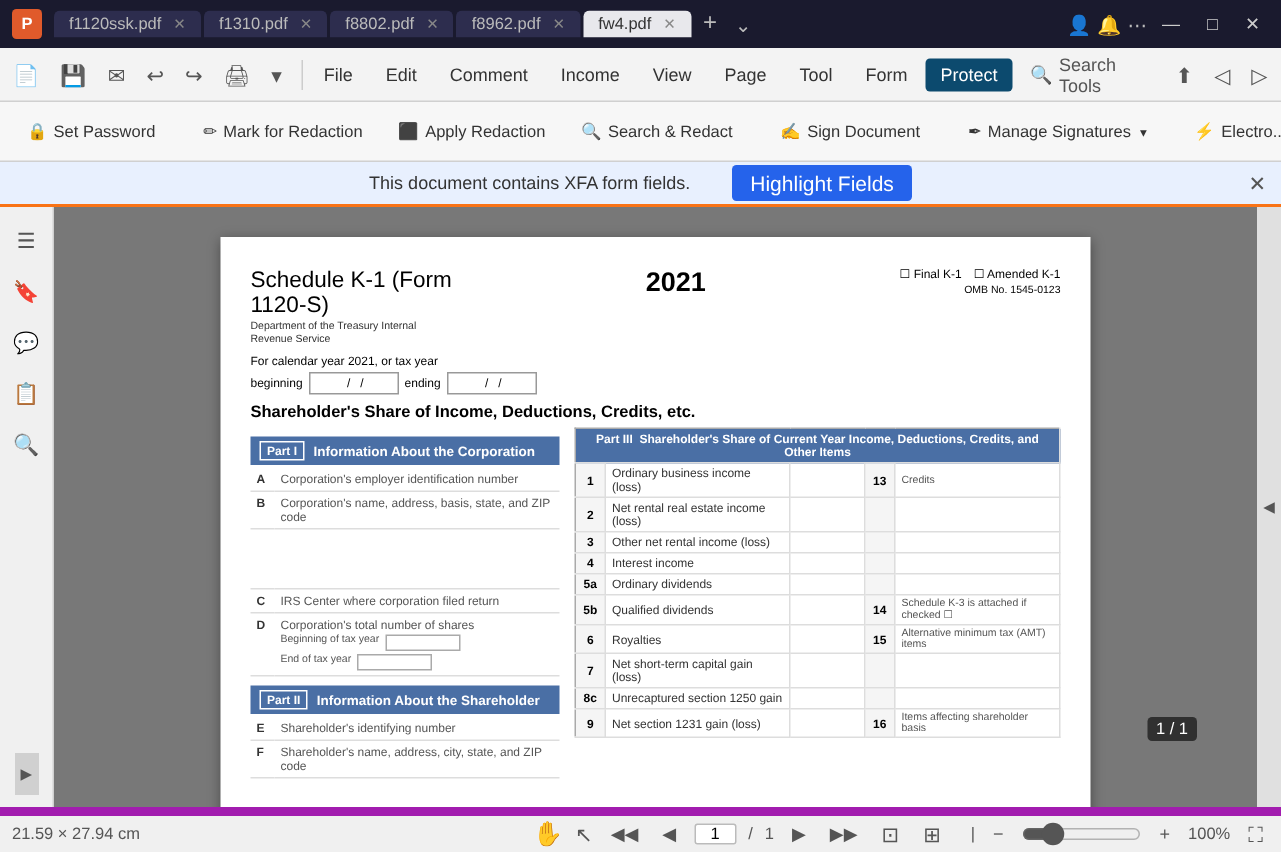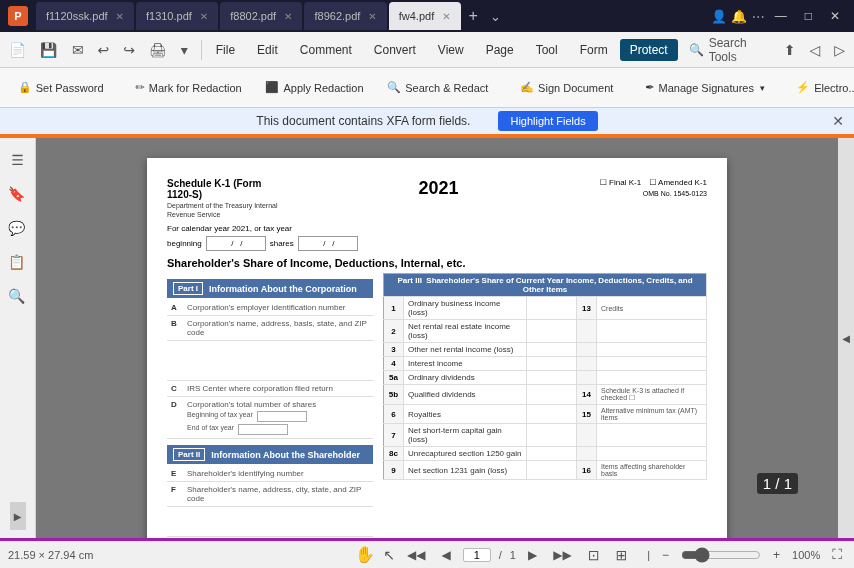--- a/index.html
+++ b/index.html
@@ -24,21 +24,21 @@
       margin-right: 4px;
     }
     .tab-bar {
       display: flex; align-items: center; flex: 1; gap: 2px; overflow: hidden;
     }
     .tab {
       display: flex; align-items: center; gap: 4px;
       background: #2d2d4e; border-radius: 4px 4px 0 0;
       padding: 4px 10px; font-size: 11px; color: #bbb; cursor: pointer;
       max-width: 130px; white-space: nowrap; overflow: hidden;
-      height: 28px;
+      height: 18px;
     }
     .tab.active { background: #e8e8ec; color: #333; }
     .tab .tab-close { margin-left: 4px; color: #888; font-size: 10px; cursor: pointer; }
     .tab-add { background: none; border: none; color: #bbb; font-size: 16px; cursor: pointer; padding: 0 6px; }
     .window-controls { display: flex; gap: 6px; margin-left: auto; }
     .win-btn { background: none; border: none; color: #ccc; font-size: 12px; cursor: pointer; padding: 2px 6px; }
 
     
     .menu-bar {
       height: 36px;
@@ -85,30 +85,30 @@
     
     .xfa-banner {
       height: 30px;
       background: #e8f0fe;
       display: flex;
       align-items: center;
       justify-content: center;
       gap: 12px;
       font-size: 12px;
       color: #333;
-      border-bottom: 4px solid #f97316;
+      border-bottom: 2px solid #f97316;
       position: relative;
     }
     .xfa-banner .highlight-btn {
       background: #2563eb;
       color: white;
       border: none;
       padding: 4px 12px;
       border-radius: 3px;
-      font-size: 11px;
+      font-size: 14px;
       cursor: pointer;
       margin-left: 16px;
     }
     .xfa-banner .close-x {
       position: absolute; right: 10px; top: 50%; transform: translateY(-50%);
       background: none; border: none; cursor: pointer; color: #555; font-size: 14px;
     }
 
     
     .main-area {
@@ -167,21 +167,21 @@
       width: 16px;
       background: #e0e0e0;
       display: flex; align-items: center; justify-content: center;
       cursor: pointer; color: #555; font-size: 10px;
     }
 
     
     .pdf-header-row {
       display: flex; justify-content: space-between; align-items: flex-start; margin-bottom: 4px;
     }
-    .pdf-form-title { font-size: 10px; font-weight: bold; }
+    .pdf-form-title { font-size: 15px; font-weight: normal; }
     .pdf-form-year { font-size: 18px; font-weight: bold; color: #000; }
     .pdf-omb { font-size: 7px; text-align: right; }
     .dept-info { font-size: 7px; color: #333; margin-top: 2px; }
     .tax-year-row { display: flex; align-items: center; gap: 4px; font-size: 8px; margin-top: 6px; }
     .date-box { border: 1px solid #999; padding: 2px 4px; font-size: 8px; width: 60px; text-align: center; }
     .section-title-bar {
       background: #4a6fa5; color: white; font-size: 9px; font-weight: bold;
       padding: 3px 6px; margin: 6px 0 2px 0; display: flex; align-items: center; gap: 6px;
     }
     .part-badge {
@@ -200,35 +200,35 @@
     .k1-table .row-num { width: 20px; font-weight: bold; text-align: center; background: #f5f5f5; }
     .k1-table .desc { color: #333; }
     .k1-table .val { width: 50px; }
     .k1-table .extra { width: 110px; color: #555; font-size: 7px; }
     .part3-header { background: #4a6fa5; color: white; padding: 3px; text-align: center; font-size: 8px; font-weight: bold; }
 
     
     .bottom-bar {
       height: 30px;
       background: #f0f0f0;
-      border-top: 3px solid #a21caf;
+      border-top: 6px solid #a21caf;
       display: flex;
       align-items: center;
       padding: 0 8px;
       gap: 8px;
       font-size: 11px;
       color: #555;
     }
     .bottom-bar .page-size { margin-right: auto; }
     .nav-btn { background: none; border: none; cursor: pointer; color: #555; font-size: 12px; padding: 2px 4px; }
     .page-input { width: 28px; border: 1px solid #bbb; border-radius: 2px; text-align: center; font-size: 11px; }
     .zoom-slider { width: 80px; accent-color: #555; }
     .page-badge {
       background: rgba(0,0,0,0.6); color: white; border-radius: 3px;
-      padding: 2px 6px; font-size: 15px;
+      padding: 2px 6px; font-size: 11px;
       position: absolute; bottom: 44px; right: 40px;
     }
     .fit-btn { background: none; border: none; cursor: pointer; color: #555; font-size: 14px; padding: 2px 4px; }
     .hand-cursor { font-size: 16px; }
     .arrow-cursor { font-size: 14px; }
   </style>
 </head>
 <body>
 
 <div class="title-bar">
@@ -276,21 +276,21 @@
     <button class="menu-icon-btn">✉</button>
     <button class="menu-icon-btn">↩</button>
     <button class="menu-icon-btn">↪</button>
     <button class="menu-icon-btn">🖨</button>
     <button class="menu-icon-btn">▾</button>
   </div>
   <div class="menu-separator"></div>
   <span class="menu-item">File</span>
   <span class="menu-item">Edit</span>
   <span class="menu-item">Comment</span>
-  <span class="menu-item">Convert</span>
+  <span class="menu-item">Income</span>
   <span class="menu-item">View</span>
   <span class="menu-item">Page</span>
   <span class="menu-item">Tool</span>
   <span class="menu-item">Form</span>
   <span class="menu-item active">Protect</span>
   <div class="search-tools-btn">
     <span>🔍</span>
     <span>Search Tools</span>
   </div>
   <div style="margin-left:auto;display:flex;gap:4px;align-items:center;">
@@ -374,25 +374,25 @@
           </div>
           <div class="pdf-omb">OMB No. 1545-0123</div>
         </div>
       </div>
       <div class="tax-year-row">
         <span>For calendar year 2021, or tax year</span>
       </div>
       <div class="tax-year-row" style="margin-top:3px;">
         <span>beginning</span>
         <span class="date-box">&nbsp;/&nbsp;&nbsp;&nbsp;/</span>
-        <span>shares</span>
+        <span>ending</span>
         <span class="date-box">&nbsp;/&nbsp;&nbsp;&nbsp;/</span>
       </div>
 
-      <div class="shareholder-title">Shareholder's Share of Income, Deductions, Internal, etc.</div>
+      <div class="shareholder-title">Shareholder's Share of Income, Deductions, Credits, etc.</div>
 
       <div class="two-col">
         <div class="left-col">
 
           <div class="section-title-bar">
             <span class="part-badge">Part I</span>
             <span>Information About the Corporation</span>
           </div>
           <table class="info-table">
             <tbody>

